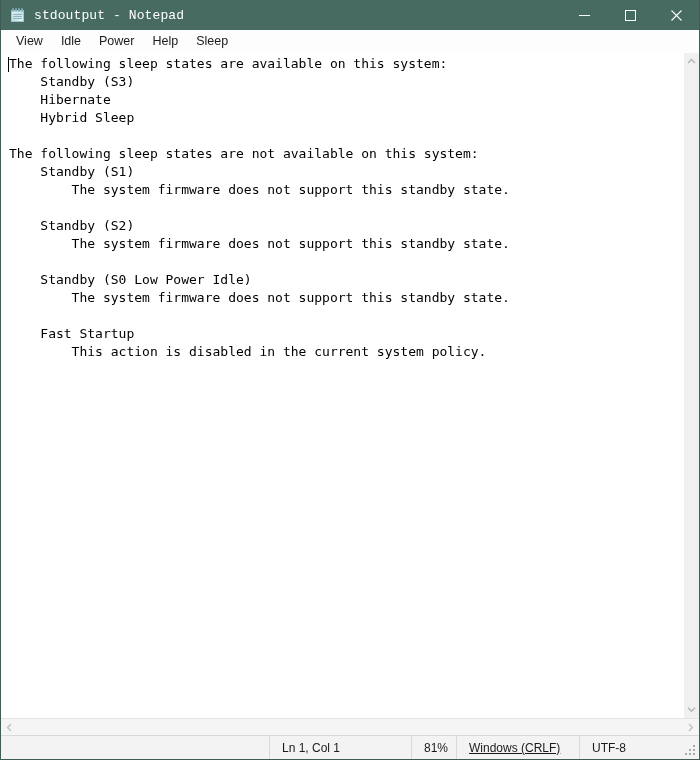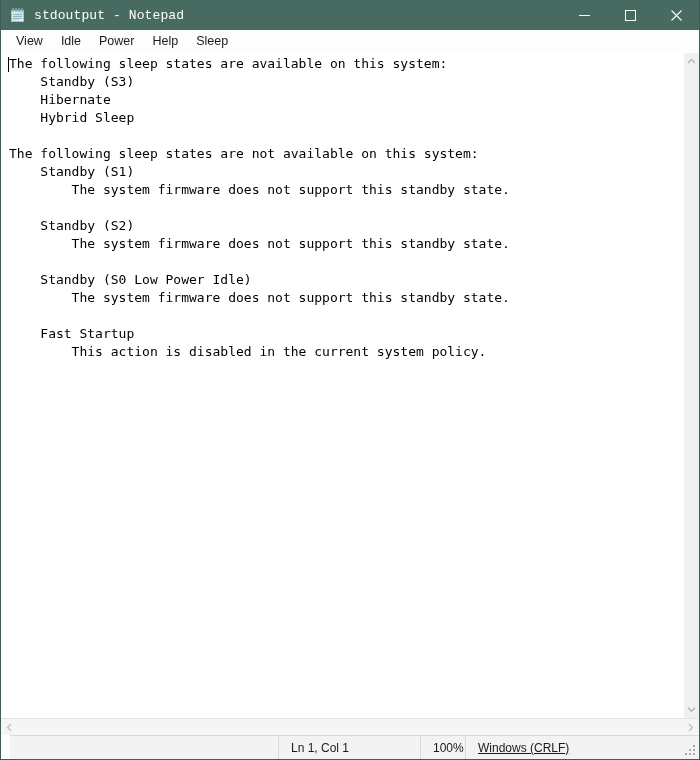--- a/index.html
+++ b/index.html
@@ -204,21 +204,20 @@
     height: 24px;
     background: #f2f3f2;
     border-top: 1px solid #d8dad8;
     display: flex;
     align-items: stretch;
     font-size: 12px;
     color: #1b1b1b;
     user-select: none;
     position: relative;
     box-sizing: border-box;
-    margin-left: 9px;
   }
   #status-spacer { width: 268px; flex: 0 0 268px; }
   .status-cell {
     display: flex;
     align-items: center;
     padding-left: 12px;
     border-left: 1px solid #d8dad8;
     box-sizing: border-box;
     white-space: nowrap;
   }
@@ -338,22 +337,23 @@
     <div class="hsb-arrow">
       <svg width="7" height="9" viewBox="0 0 7 9" aria-hidden="true">
         <polyline points="2,1 5.4,4.5 2,8" fill="none" stroke="#c0c3c0" stroke-width="1.4"></polyline>
       </svg>
     </div>
   </div>
 
   <div id="status-bar">
     <div id="status-spacer"></div>
     <div class="status-cell" id="status-ln">Ln 1, Col 1</div>
-    <div class="status-cell" id="status-zoom">100%</div>
+    <div class="status-cell" id="status-zoom">81%</div>
     <div class="status-cell" id="status-eol">Windows (CRLF)</div>
+    <div class="status-cell" id="status-enc">UTF-8</div>
     <div id="resize-grip">
       <i style="left:8px;top:0px;"></i>
       <i style="left:4px;top:4px;"></i>
         <i style="left:8px;top:4px;"></i>
       <i style="left:0px;top:8px;"></i>
         <i style="left:4px;top:8px;"></i>
         <i style="left:8px;top:8px;"></i>
     </div>
   </div>
 

